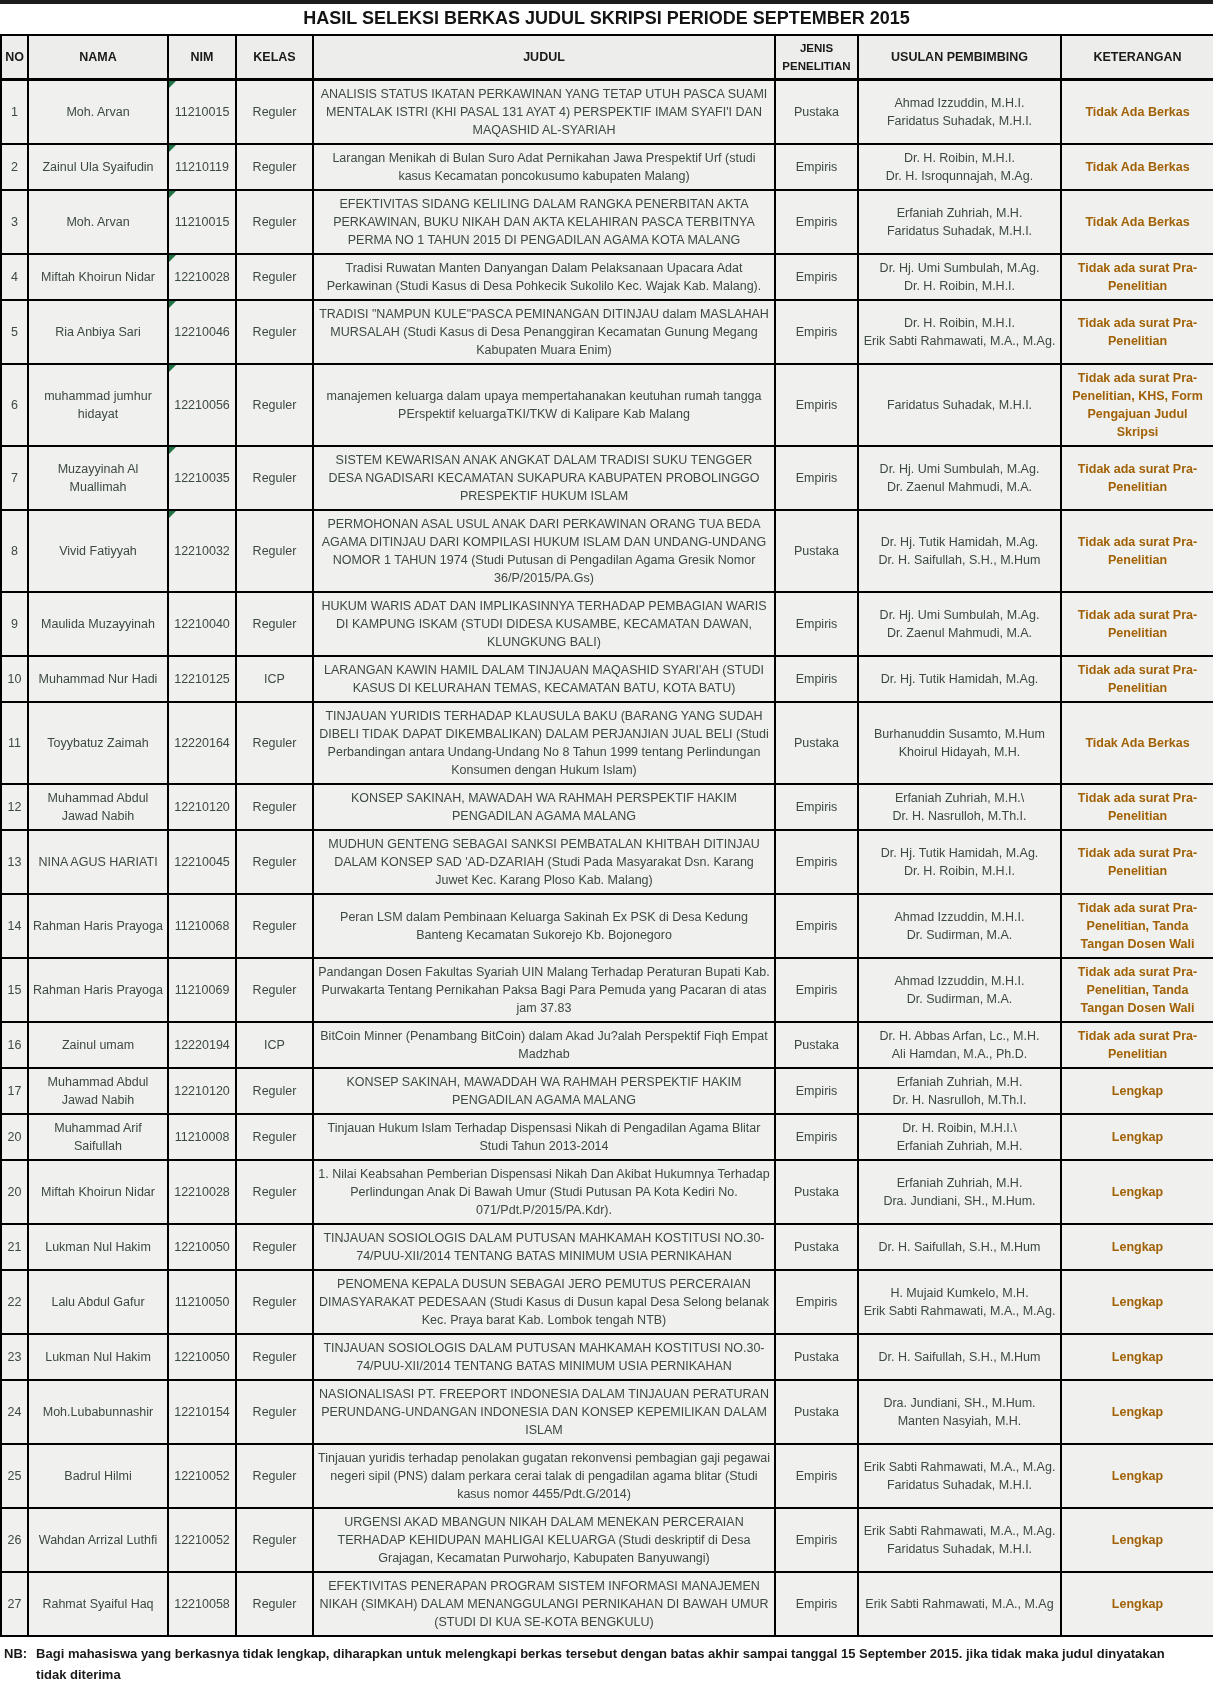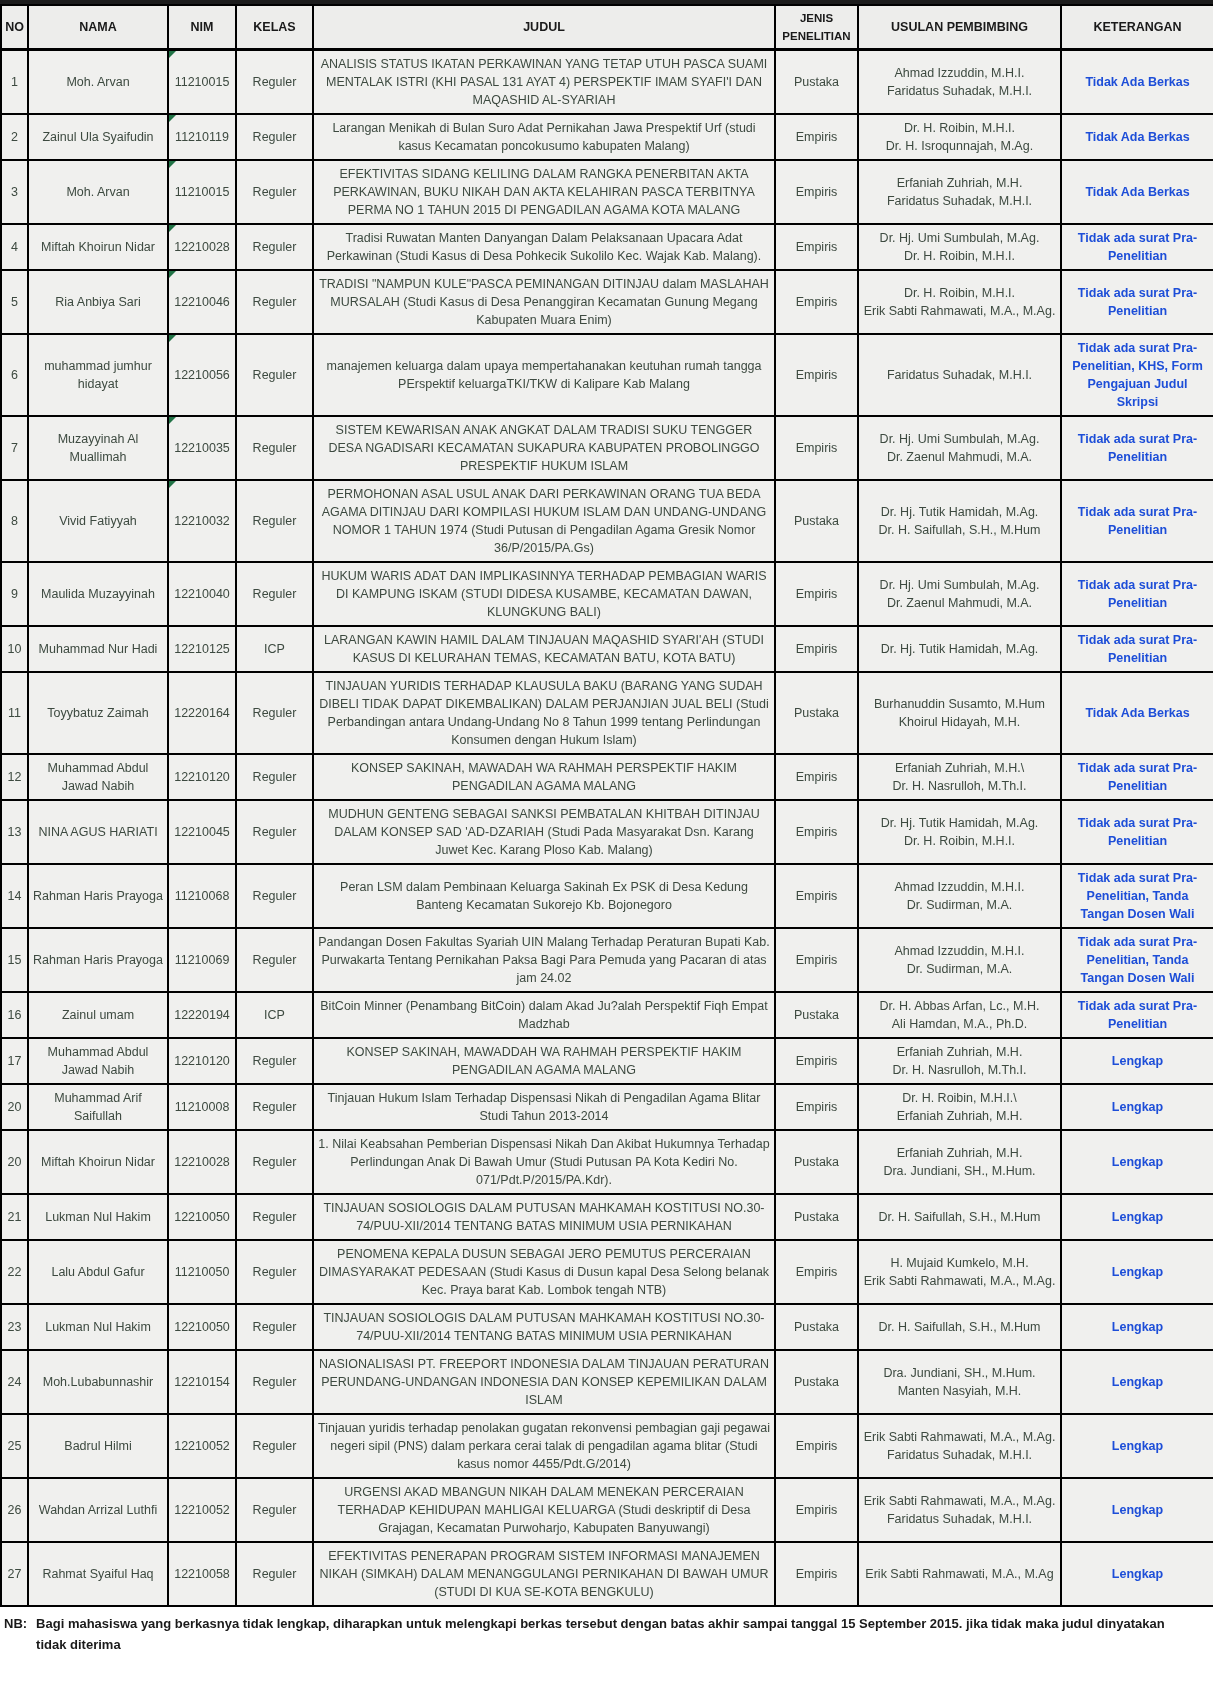--- a/index.html
+++ b/index.html
@@ -49,21 +49,21 @@
     font-weight:bold;
     color:#1a1a1a;
     background:#ededeb;
     padding:3px 1px;
     border-bottom:3px solid #000;
   }
   table.results th.h-jenis{font-size:11.5px;overflow-wrap:normal;margin-left:41px;}
   td.c-judul{padding:4px 10px;}
   td.c-keterangan{
     font-weight:bold;
-    color:#1d4ed8;
+    color:#a16207;
     background:#f7f7f5;
   }
   td.c-nim{position:relative;}
   .tri{
     position:absolute;
     top:0;left:0;
     width:0;height:0;
     border-top:7px solid #217346;
     border-right:7px solid transparent;
   }
@@ -78,20 +78,21 @@
   }
   .nb-label{flex:0 0 auto;}
   .nb-text{flex:1 1 auto;padding-right:30px;}
 </style>
 </head>
 <body>
 
 <div>
   <div class="top-edge"></div>
 
+  <div class="doc-title">HASIL SELEKSI BERKAS JUDUL SKRIPSI PERIODE SEPTEMBER 2015</div>
 
   <table class="results">
     <colgroup>
       <col class="c-no">
         <col class="c-nama">
         <col class="c-nim">
         <col class="c-kelas">
       <col class="c-judul">
         <col class="c-jenis">
         <col class="c-pembimbing">
@@ -288,21 +289,21 @@
             <div>Ahmad Izzuddin, M.H.I.</div>
             <div>Dr. Sudirman, M.A.</div>
           </td>
           <td class="c-keterangan">Tidak ada surat Pra-Penelitian, Tanda Tangan Dosen Wali</td>
         </tr>
         <tr>
           <td class="c-no">15</td>
           <td class="c-nama">Rahman Haris Prayoga</td>
           <td class="c-nim">11210069</td>
           <td class="c-kelas">Reguler</td>
-          <td class="c-judul">Pandangan Dosen Fakultas Syariah UIN Malang Terhadap Peraturan Bupati Kab. Purwakarta Tentang Pernikahan Paksa Bagi Para Pemuda yang Pacaran di atas jam 24.02</td>
+          <td class="c-judul">Pandangan Dosen Fakultas Syariah UIN Malang Terhadap Peraturan Bupati Kab. Purwakarta Tentang Pernikahan Paksa Bagi Para Pemuda yang Pacaran di atas jam 37.83</td>
           <td class="c-jenis">Empiris</td>
           <td class="c-pembimbing">
             <div>Ahmad Izzuddin, M.H.I.</div>
             <div>Dr. Sudirman, M.A.</div>
           </td>
           <td class="c-keterangan">Tidak ada surat Pra-Penelitian, Tanda Tangan Dosen Wali</td>
         </tr>
         <tr>
           <td class="c-no">16</td>
           <td class="c-nama">Zainul umam</td>

